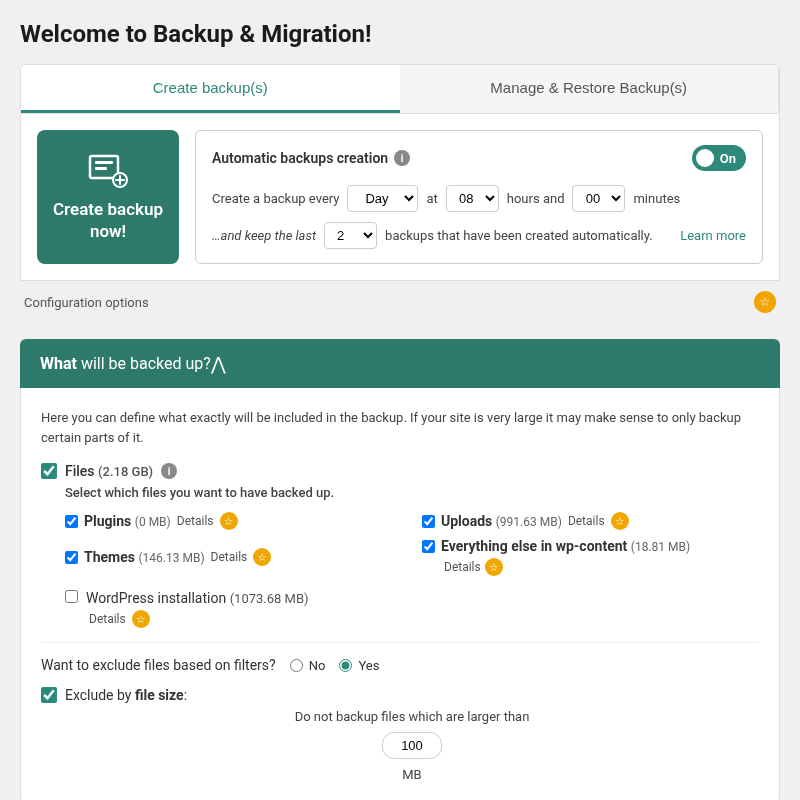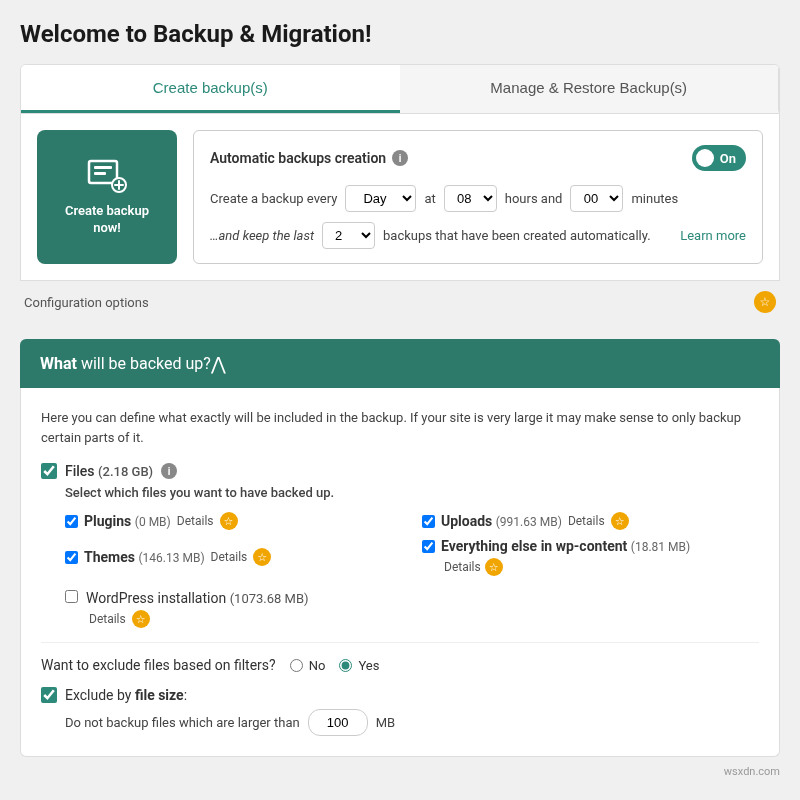--- a/index.html
+++ b/index.html
@@ -67,21 +67,21 @@
       text-align: center;
       gap: 10px;
     }
     .create-backup-btn .icon-wrap {
       font-size: 28px;
       display: flex;
       align-items: center;
       justify-content: center;
     }
     .create-backup-btn .btn-label {
-      font-size: 13px;
+      font-size: 17px;
       font-weight: 600;
       line-height: 1.3;
     }
     .auto-backup-section {
       flex: 1;
       border: 1px solid #ccc;
       border-radius: 6px;
       padding: 14px 16px;
     }
     .auto-backup-header {
@@ -337,20 +337,21 @@
     }
     .radio-option input[type="radio"] {
       accent-color: #2d8a7a;
       cursor: pointer;
     }
     .exclude-size-row {
       display: flex;
       align-items: center;
       gap: 8px;
       margin-left: 24px;
+      flex-direction: column;
     }
     .exclude-size-input {
       border: 1px solid #ccc;
       border-radius: 12px;
       padding: 5px 8px;
       font-size: 13px;
       width: 60px;
       text-align: center;
     }
     .exclude-size-label {

